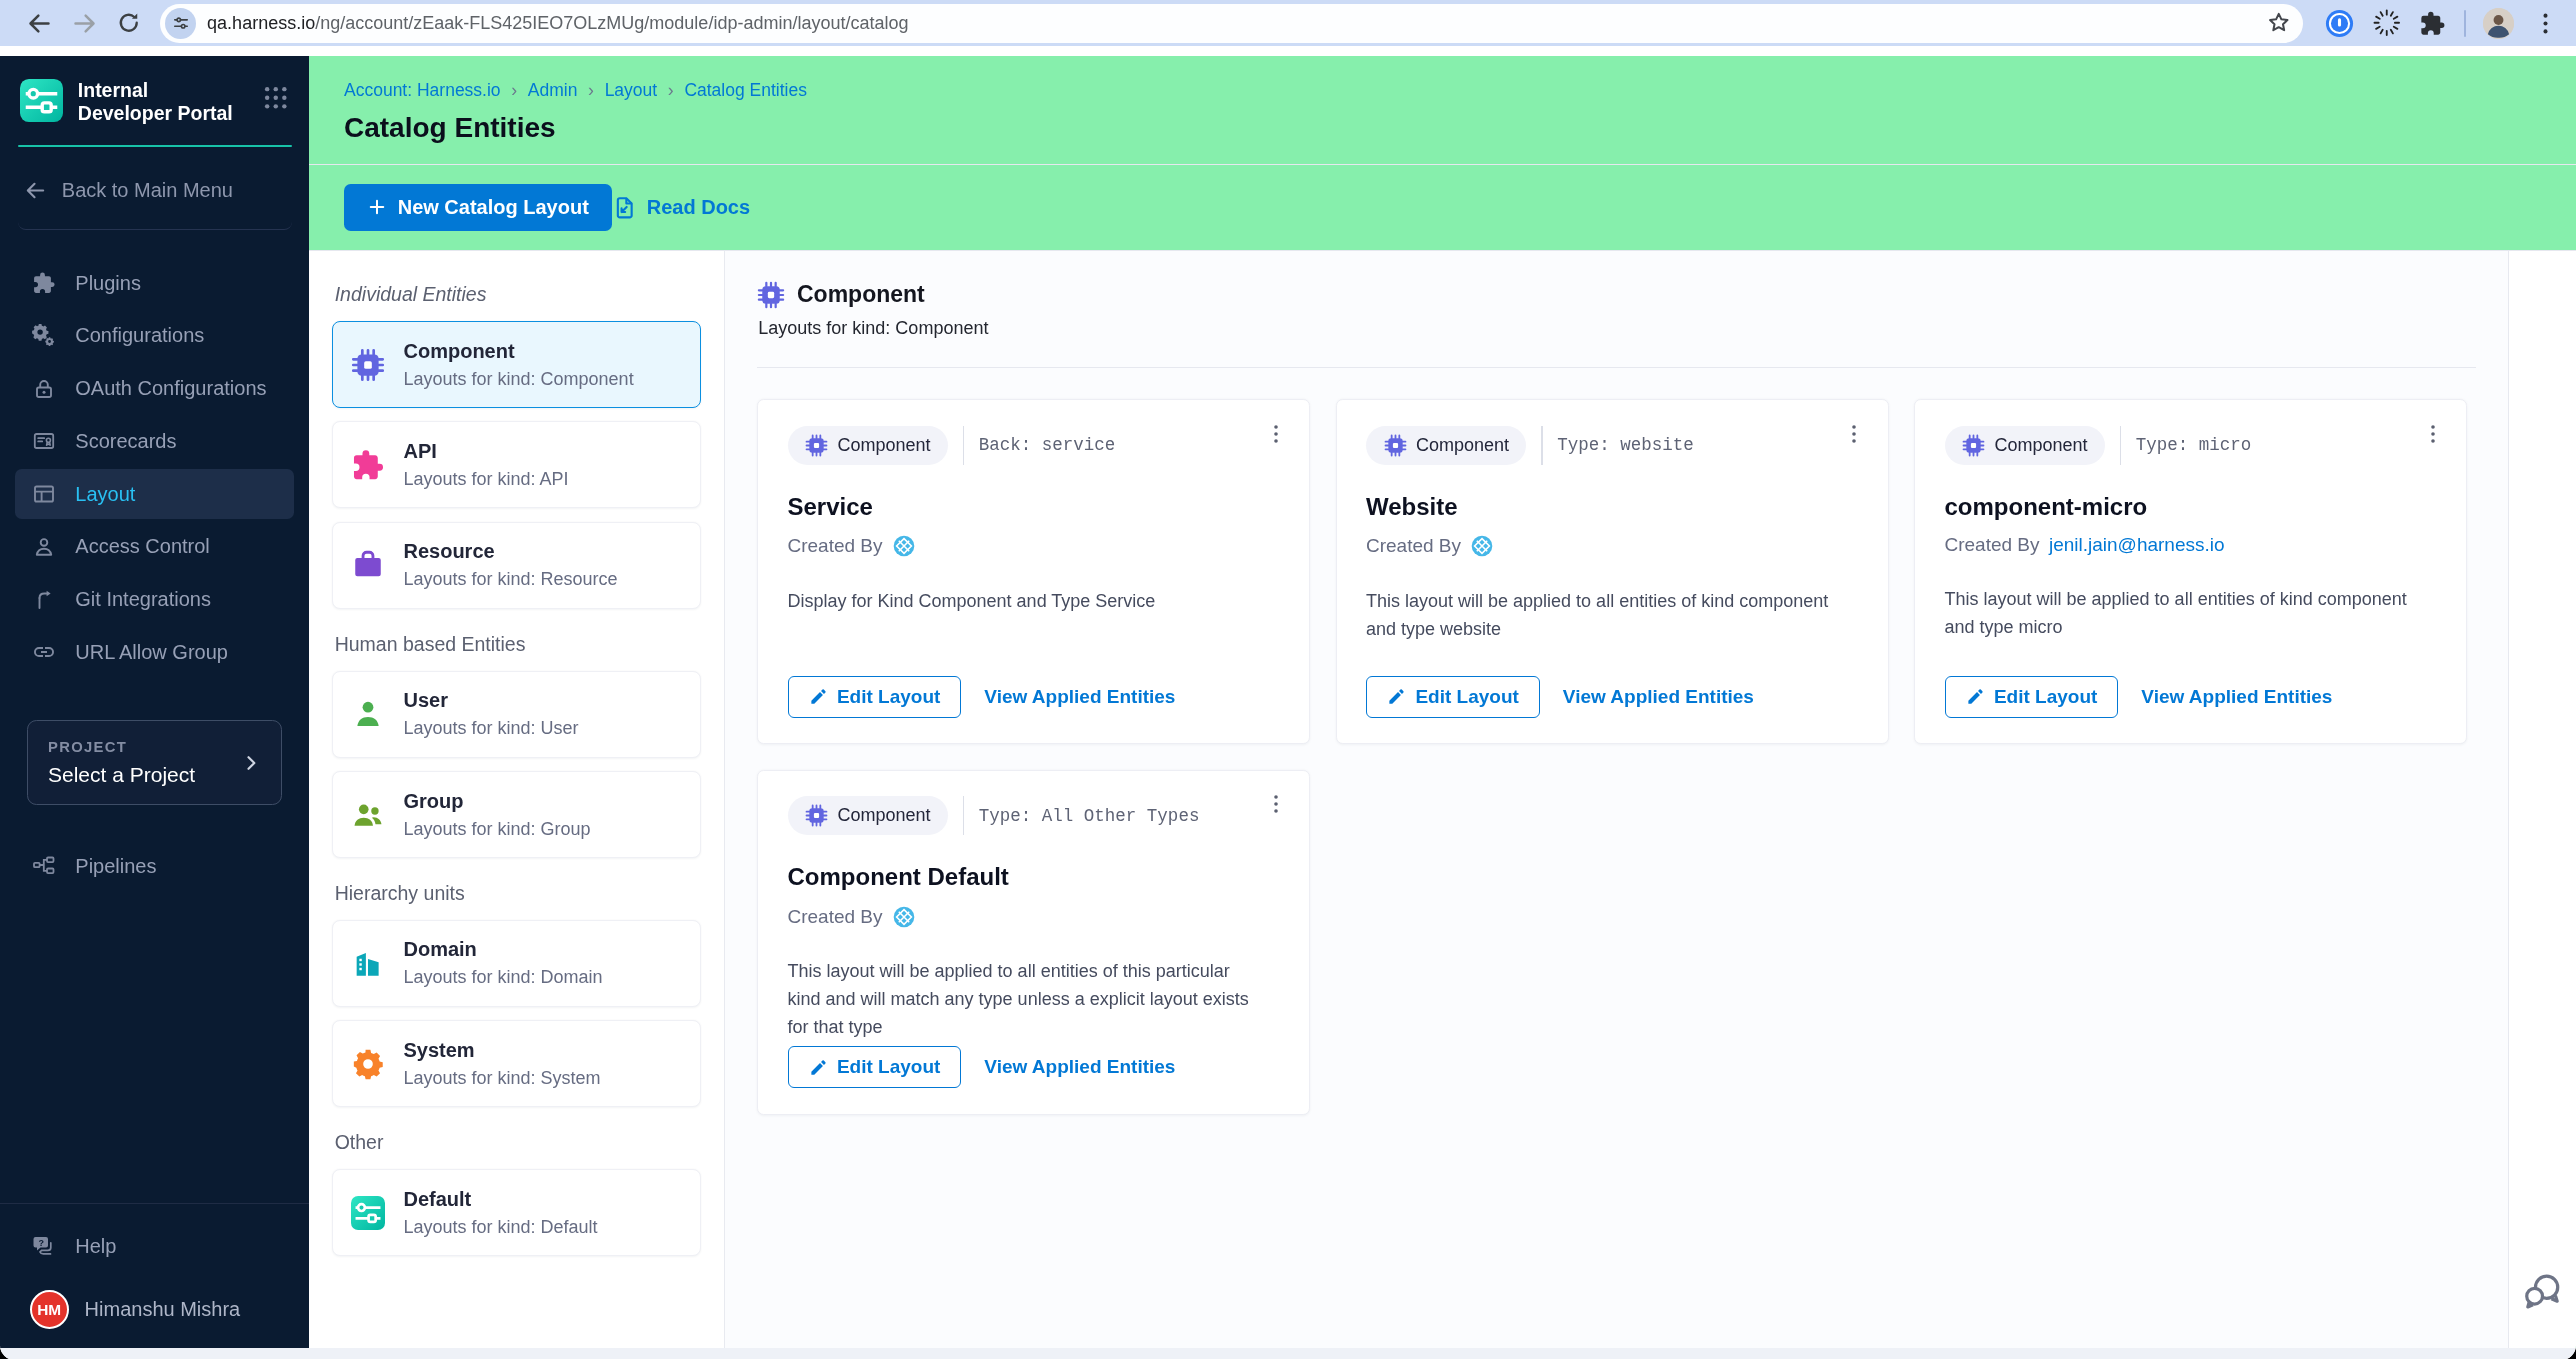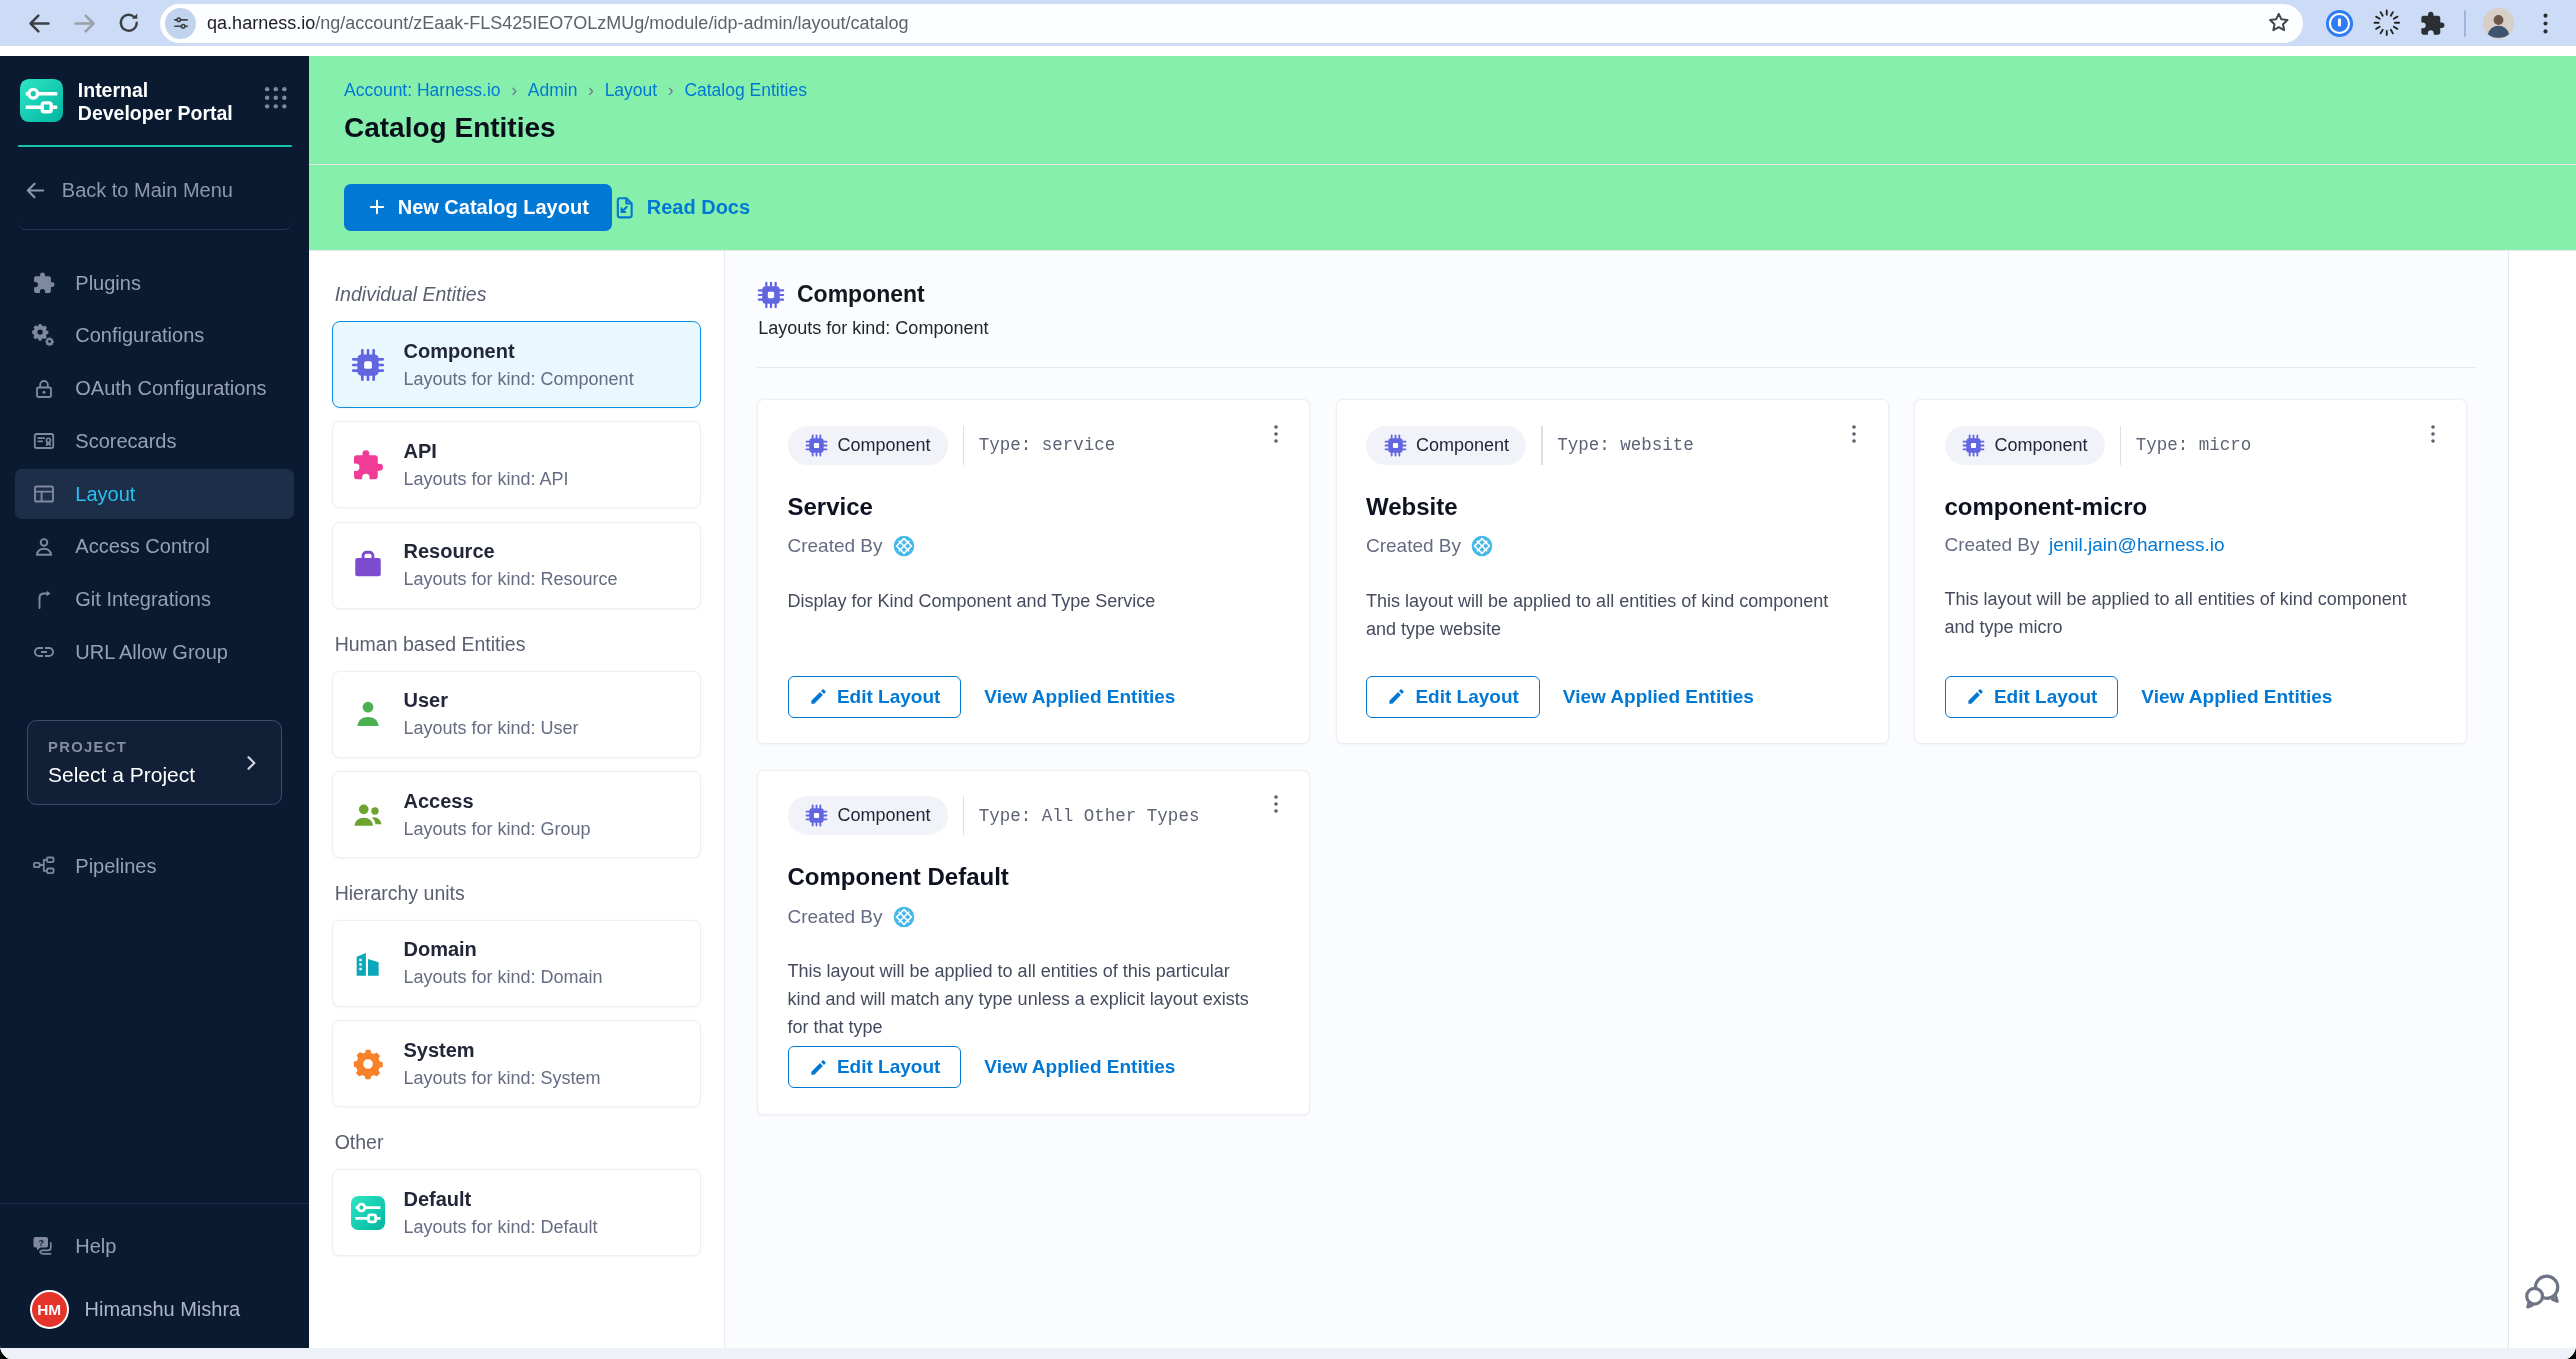--- a/index.html
+++ b/index.html
@@ -597,21 +597,21 @@
               <div class="es">Layouts for kind: User</div>
             </div>
           </div>
           <div class="ecard">
             <span class="eicon" style="color:#6da32e">
                 <svg width="34" height="34" viewBox="0 0 50 50">
                   <use href="#i-groupf"></use>
                 </svg>
               </span>
             <div>
-              <div class="et">Access</div>
+              <div class="et">Group</div>
               <div class="es">Layouts for kind: Group</div>
             </div>
           </div>
 
           <div class="sec-title">Hierarchy units</div>
           <div class="ecard">
             <span class="eicon" style="color:#0ba7b8">
                 <svg width="34" height="34" viewBox="0 0 50 50">
                   <use href="#i-building"></use>
                 </svg>
@@ -670,21 +670,21 @@
               <div class="card-top">
                 <span class="badge">
                   <span class="ic">
                       <svg width="23" height="23" viewBox="0 0 34 34">
                         <use href="#i-chip"></use>
                       </svg>
                     </span>
                   <span>Component</span>
                 </span>
                 <span class="vsep"></span>
-                <span class="type">Type: service</span>
+                <span class="type">Back: service</span>
               </div>
               <div class="card-title">Service</div>
               <div class="createdby">
                 <span>Created By</span>
                 <span class="cb-mark">
                     <svg width="24" height="24" viewBox="0 0 36 36">
                       <use href="#i-harness"></use>
                     </svg>
                   </span>
               </div>

